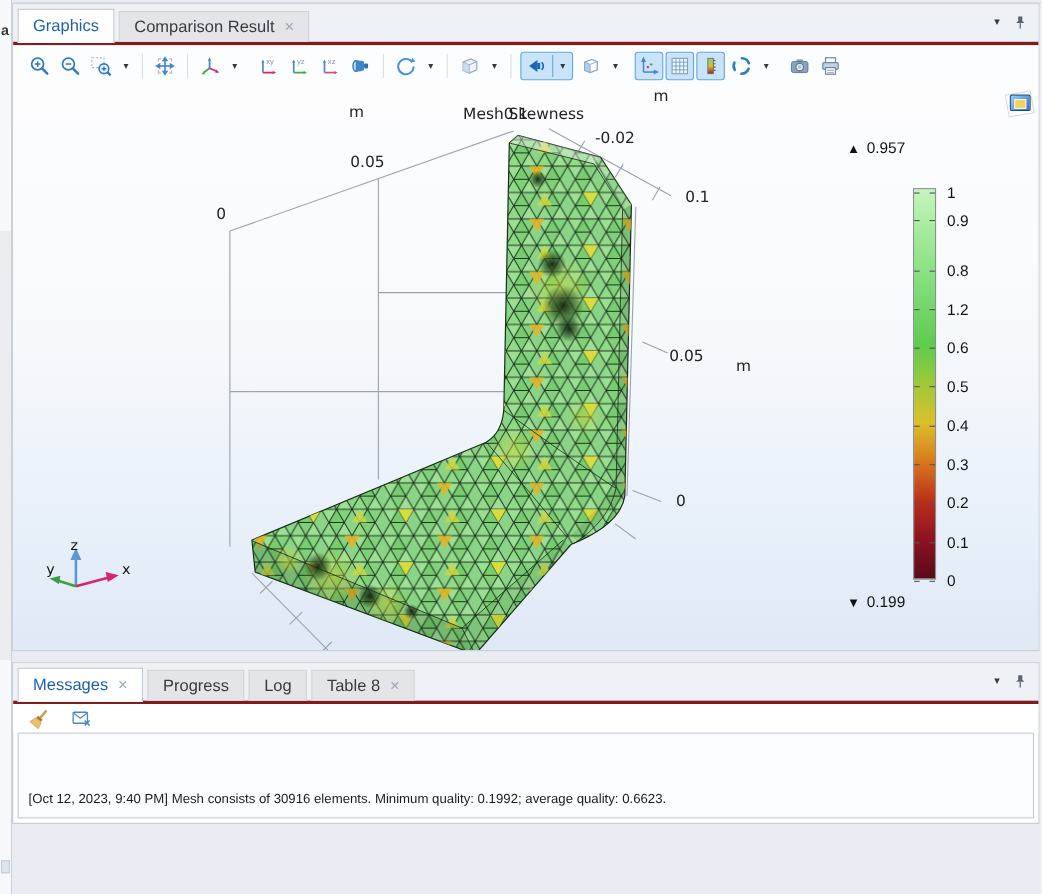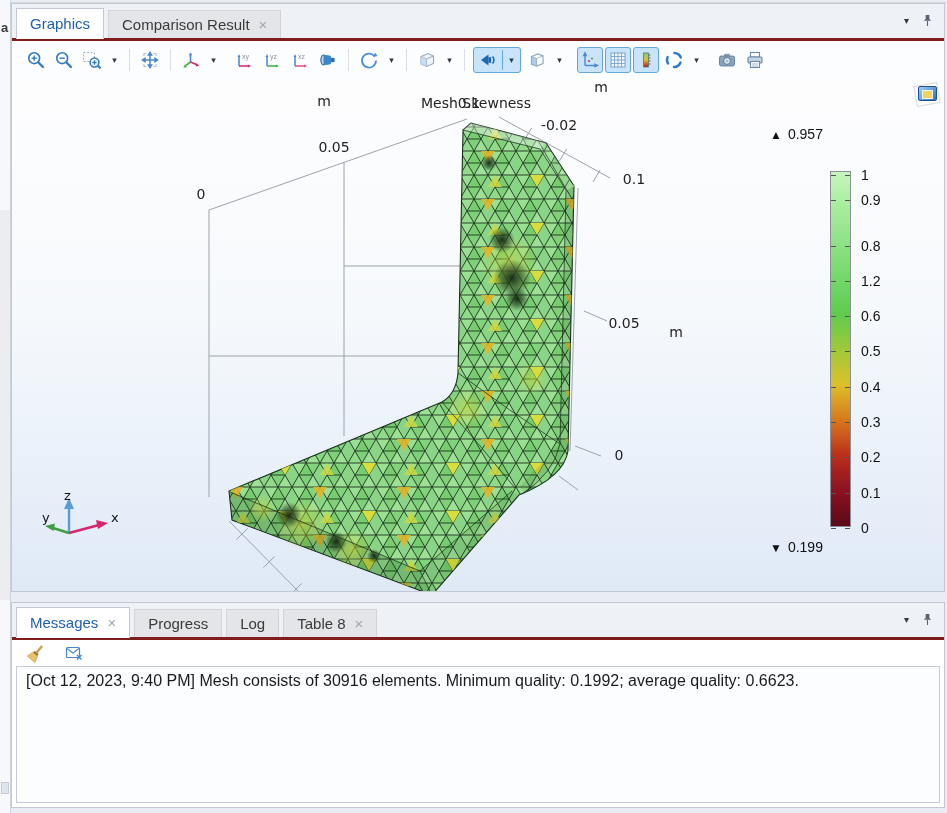--- a/index.html
+++ b/index.html
@@ -12,21 +12,21 @@
     border-right:1px solid #ccd2da;}
   .rail-frag{position:absolute;top:20px;left:1px;width:8px;height:14px;overflow:hidden;
     font-size:13px;font-weight:bold;color:#3a3a3a;}
   .rail-block{position:absolute;top:210px;left:0;width:10px;height:390px;background:#ebedf0;}
   .rail-bottom{position:absolute;top:782px;left:1px;width:8px;height:12px;background:#dfe5ec;border:1px solid #c2cbd6;box-sizing:border-box;}
 
   
   .win{position:absolute;left:11px;width:934px;background:#ffffff;border:1px solid #c2c9d4;
     box-sizing:border-box;display:flex;flex-direction:column;}
   .gwin{top:3px;height:589px;}
-  .mwin{top:602px;height:206px;}
+  .mwin{top:602px;height:147px;}
 
   .tabstrip{position:relative;height:34px;background:#eef1f6;border-bottom:3px solid #7f1d1d;
     display:flex;align-items:flex-end;flex:none;}
   .tab{display:flex;align-items:center;height:28px;padding:0 13px;margin:0 0 0 4px;
     background:#e4e5e8;border:1px solid #d2d4d8;border-bottom:none;font-size:15px;color:#3a3a3a;
     box-sizing:border-box;cursor:default;white-space:nowrap;}
   .tab.active{height:31px;background:#ffffff;border:1px solid #c2c9d4;border-bottom:1px solid #ffffff;
     margin-bottom:-1px;color:#1e5fad;z-index:2;}
   .tclose{margin-left:9px;font-size:15px;line-height:10px;color:#9aa7b6;}
   .strip-ctrl{position:absolute;right:10px;top:9px;display:flex;align-items:center;gap:12px;}
@@ -67,21 +67,21 @@
   .ovl{position:absolute;right:3px;top:3px;width:27px;height:25px;}
   .ovl .back{position:absolute;left:1px;top:2px;width:22px;height:19px;background:#fff;
     border:1px solid #d4dae2;transform:rotate(-10deg);}
   .ovl .scr{position:absolute;left:4px;top:4px;width:19px;height:15px;border-radius:2px;
     background:linear-gradient(135deg,#9fd0f2 0%,#2f6fc4 100%);border:1px solid #1d4e8c;box-sizing:border-box;}
   .ovl .inner{position:absolute;left:8px;top:8px;width:9px;height:7px;background:#f2d35c;border:1px solid #eef6ee;}
 
   .mtoolbar{height:26px;display:flex;align-items:center;gap:10px;padding-left:10px;background:#fff;flex:none;}
   .mcontent{flex:1;margin:0 4px 4px 4px;background:#fcfdff;border:1px solid #c6ccd5;
     padding:5px 9px;box-sizing:border-box;}
-  .logline{font-size:16px;color:#1b1b1b;}
+  .logline{font-size:12px;color:#1b1b1b;margin-top:47px;}
 </style>
 </head>
 <body>
 
 <div class="page">
   <div class="topline"></div>
 
   <div class="left-rail">
     <div class="rail-frag">a</div>
     <div class="rail-block"></div>

